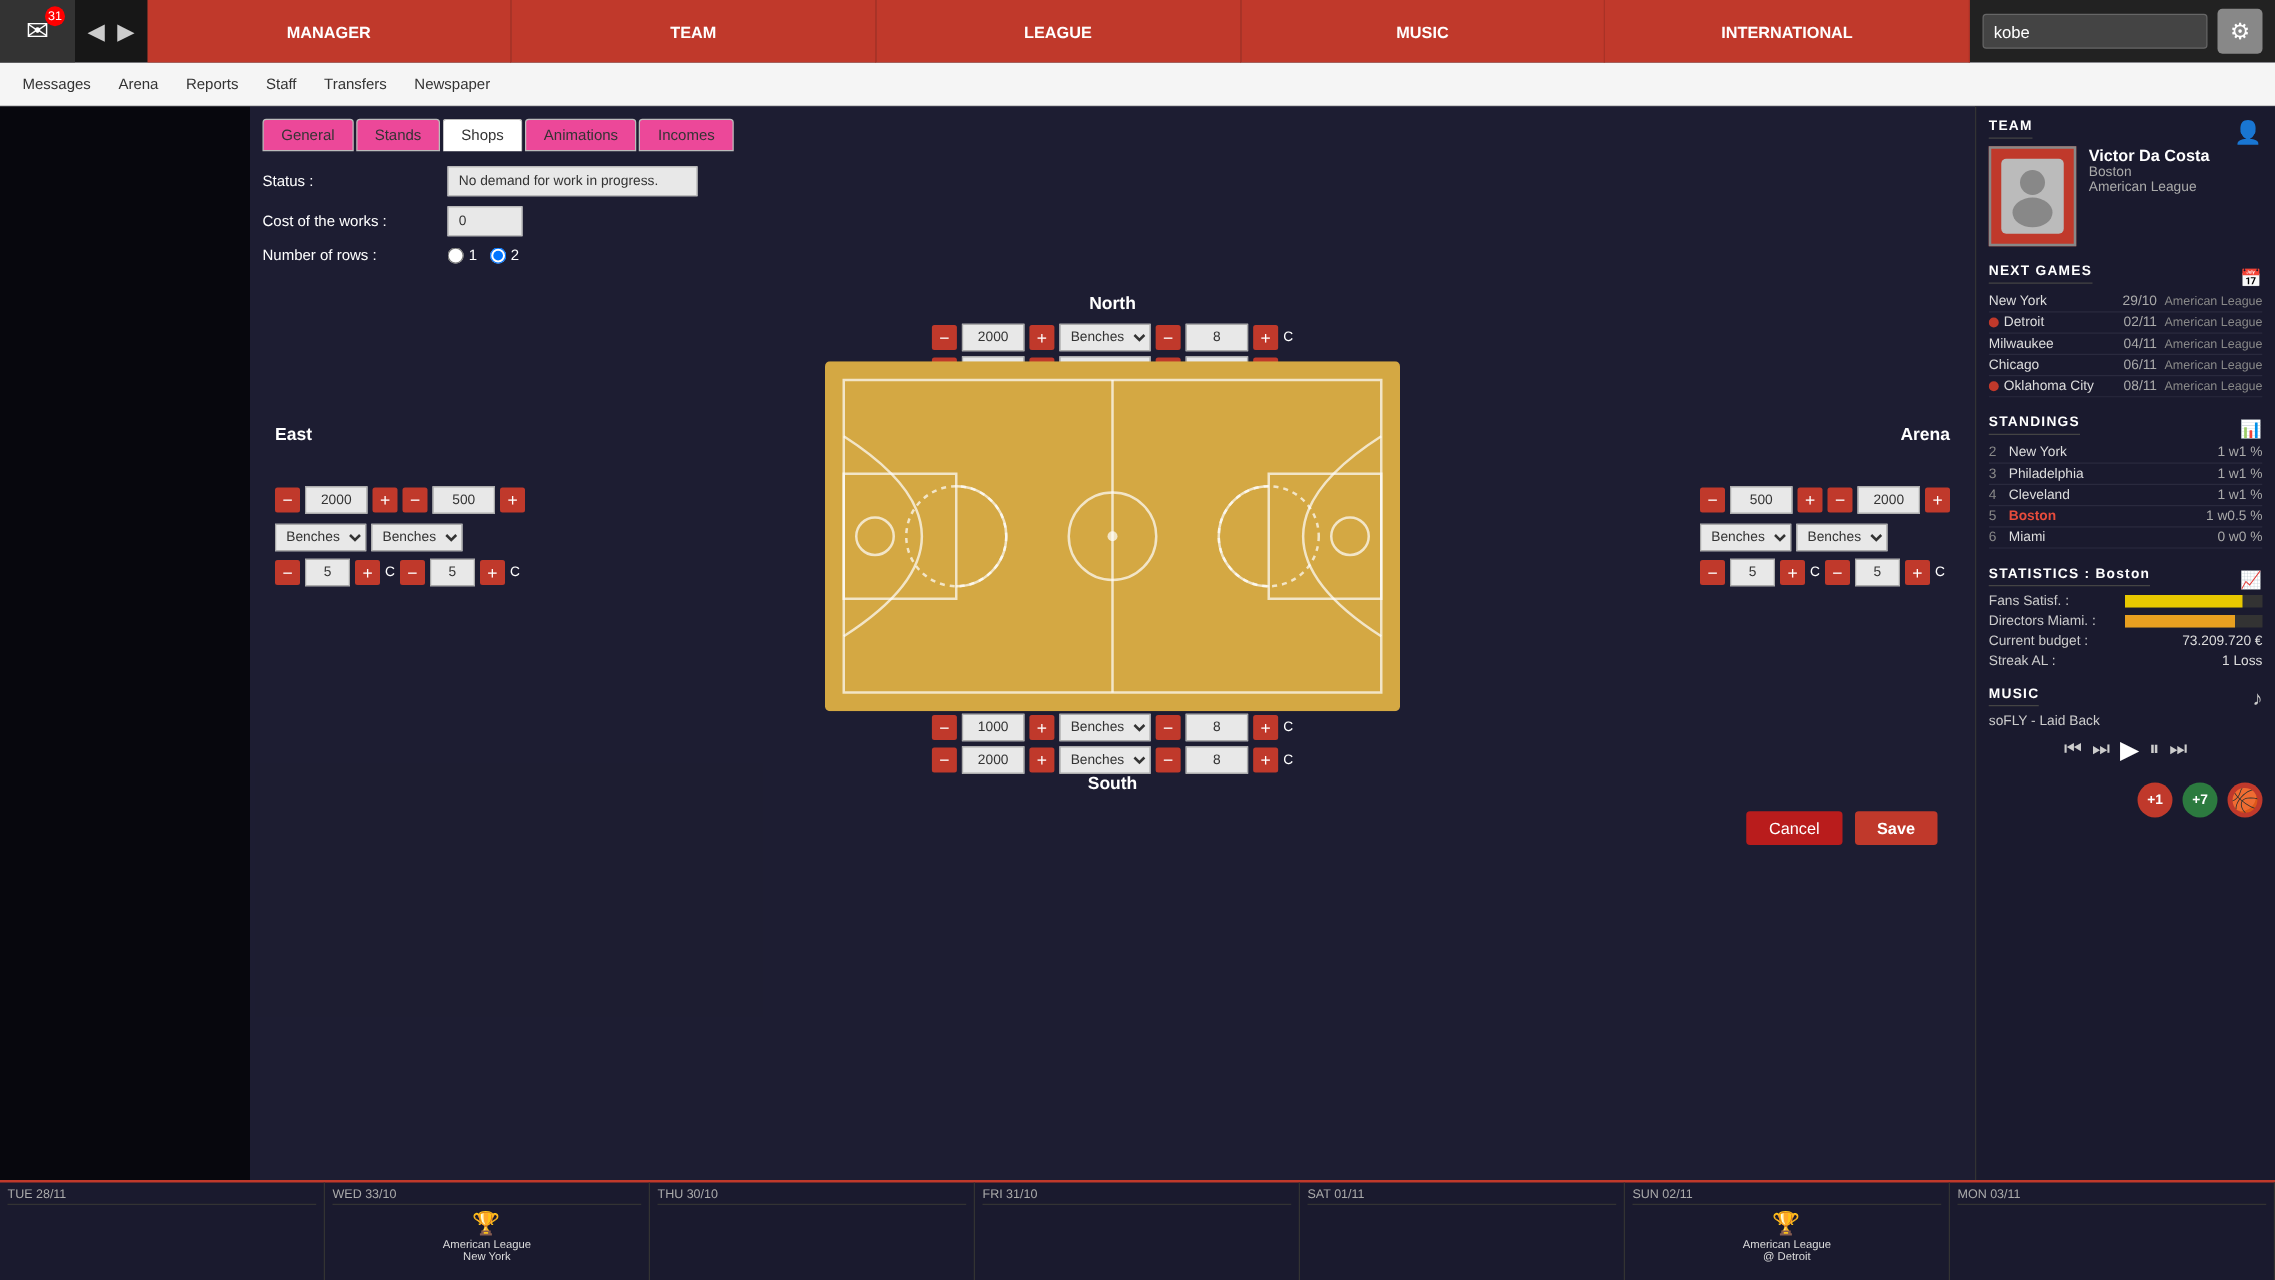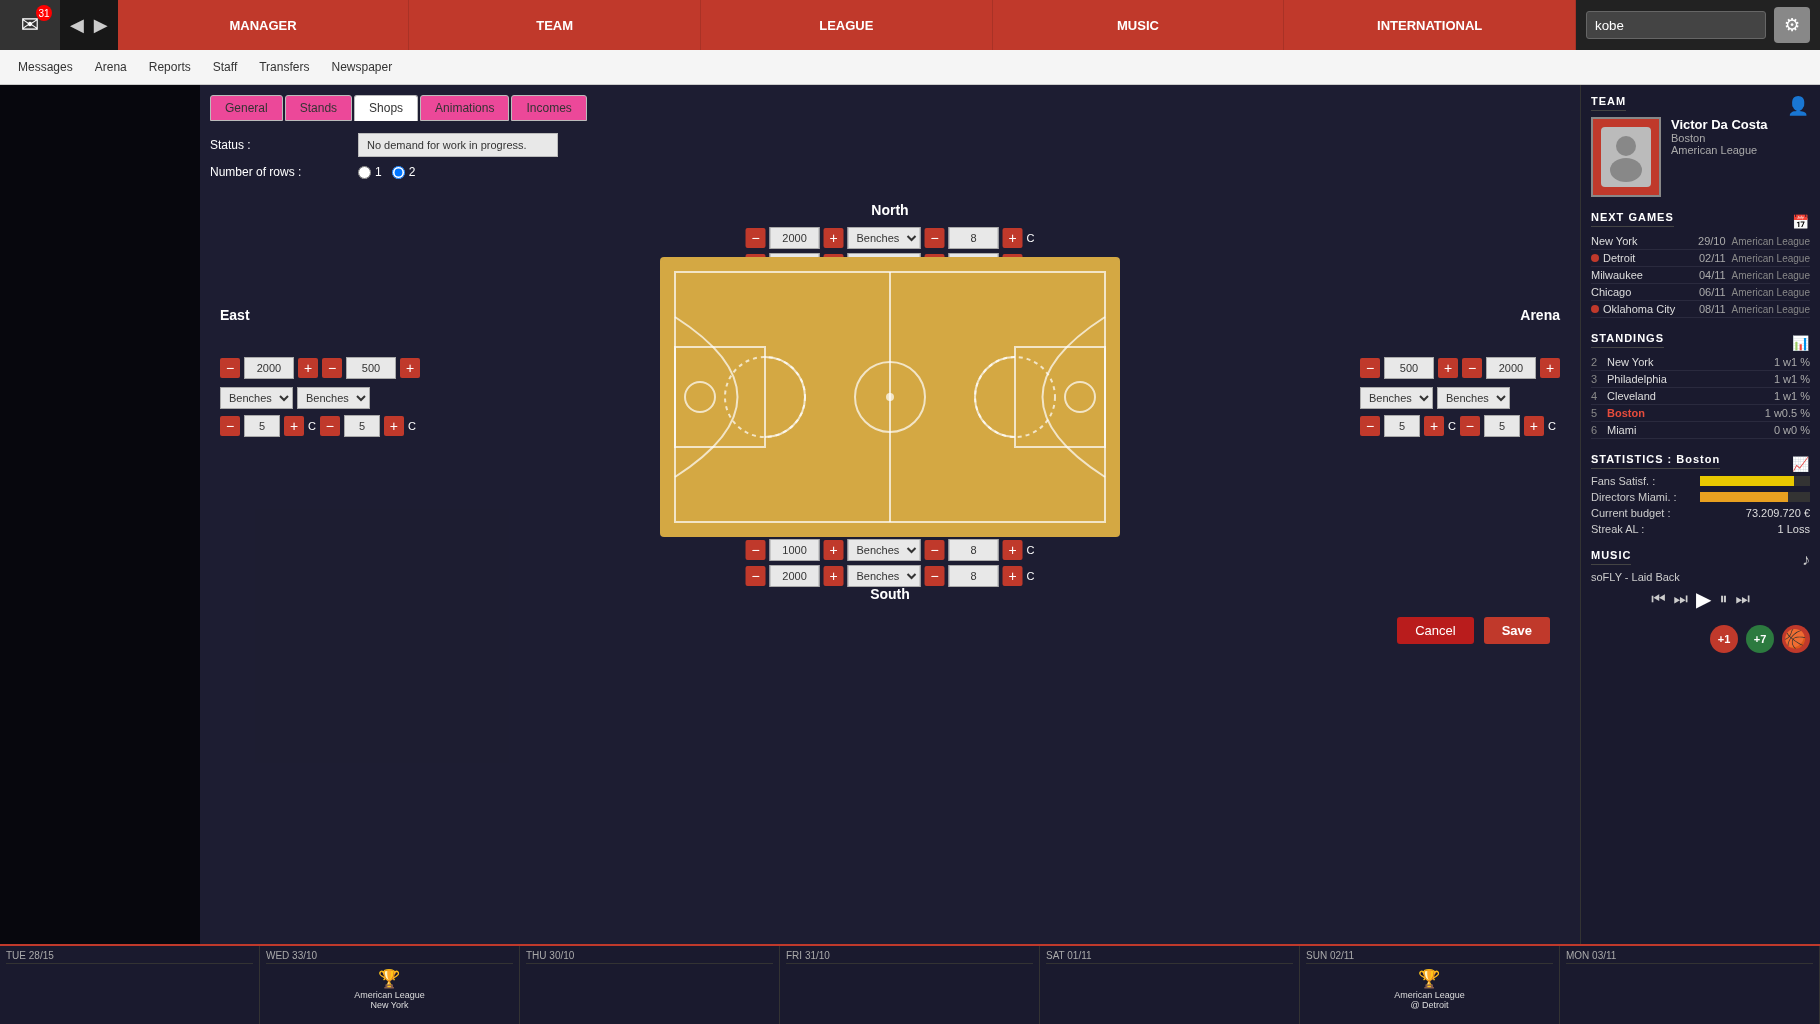--- a/index.html
+++ b/index.html
@@ -179,20 +179,24 @@
       <div class="arena-tab">General</div>
       <div class="arena-tab">Stands</div>
       <div class="arena-tab active">Shops</div>
       <div class="arena-tab">Animations</div>
       <div class="arena-tab">Incomes</div>
     </div>
 
     <div class="field-row">
       <span class="field-label">Status :</span>
       <input class="field-input" type="text" value="No demand for work in progress." style="">
+    </div>
+    <div class="field-row">
+      <span class="field-label">Cost of the works :</span>
+      <input class="field-input-small" type="text" value="0" style="">
     </div>
     <div class="field-row">
       <span class="field-label">Number of rows :</span>
       <div class="radio-group">
         <label class="radio-option">
           <input type="radio" name="rows" value="1" style="">
           <span>1</span>
         </label>
         <label class="radio-option">
           <input type="radio" name="rows" value="2" checked="" style="">
@@ -501,21 +505,21 @@
     <div style="display:flex; gap:8px; justify-content:flex-end; margin-top:10px;">
       <div style="background:#c0392b; color:#fff; border-radius:50%; width:28px; height:28px; display:flex; align-items:center; justify-content:center; font-size:11px; font-weight:bold; cursor:pointer;">+1</div>
       <div style="background:#2c7a3f; color:#fff; border-radius:50%; width:28px; height:28px; display:flex; align-items:center; justify-content:center; font-size:11px; font-weight:bold; cursor:pointer;">+7</div>
       <div style="background:#c0392b; color:#fff; border-radius:50%; width:28px; height:28px; display:flex; align-items:center; justify-content:center; font-size:18px; cursor:pointer;">🏀</div>
     </div>
   </div>
 </div>
 
 <div id="bottom-calendar">
   <div class="cal-day">
-    <div class="cal-day-header">TUE 28/15</div>
+    <div class="cal-day-header">TUE 28/11</div>
   </div>
   <div class="cal-day">
     <div class="cal-day-header">WED 33/10</div>
     <div class="cal-event">
       <span class="trophy-icon">🏆</span>
       <span class="cal-event-name">American League</span>
       <span class="cal-event-name">New York</span>
     </div>
   </div>
   <div class="cal-day">

